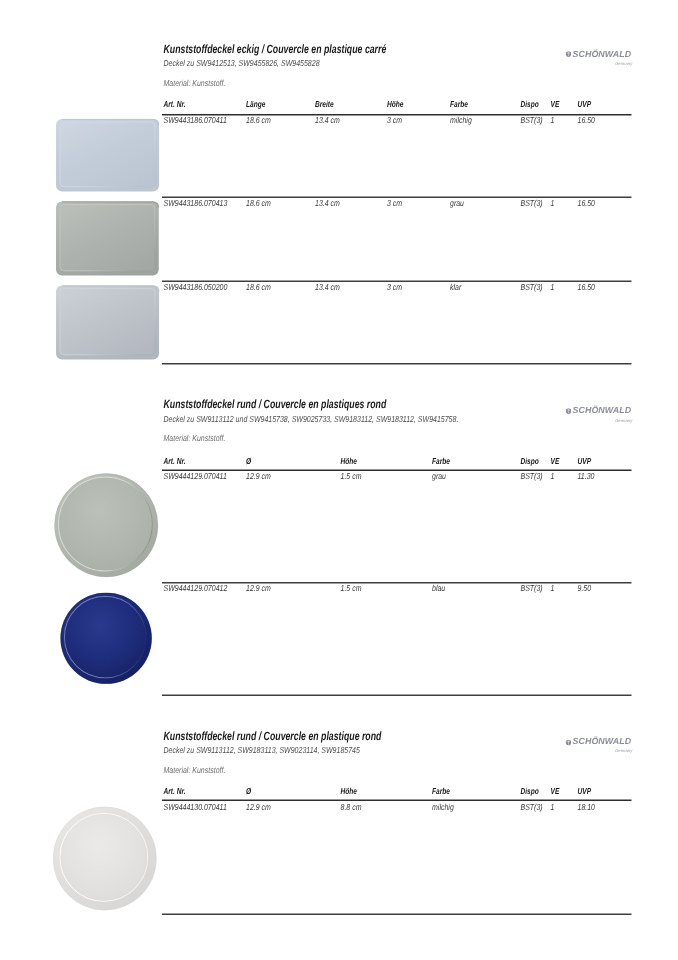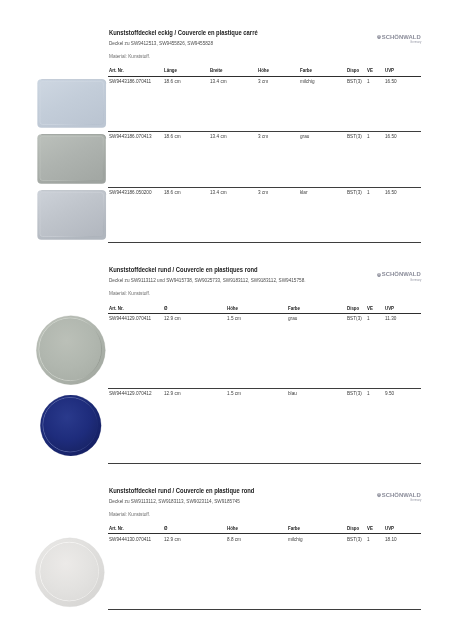--- a/index.html
+++ b/index.html
@@ -1,19 +1,19 @@
 <!DOCTYPE html>
 <html><head>
 <meta charset="utf-8">
 <style>
 html,body{margin:0;padding:0;background:#ffffff;}
 body{width:452px;height:640px;overflow:hidden;
  font-family:"Liberation Sans",sans-serif;background:#fff;}
 .page{position:relative;width:452px;height:640px;background:#fff;overflow:hidden;}
-.sec{position:absolute;left:0;top:0;width:452px;height:640px;pointer-events:none;}
+.sec{position:absolute;left:0;top:0;width:452px;height:640px;pointer-events:none;font-style:italic;}
 .sec > *{pointer-events:auto;}
 .sec-title{position:absolute;left:108.6px;font-size:8.0px;line-height:8px;font-weight:bold;
  color:#1b1b1b;white-space:nowrap;transform:scaleX(0.73);transform-origin:left top;}
 .sec-sub{position:absolute;left:109.2px;font-size:5.8px;line-height:6px;color:#4d4d4d;white-space:nowrap;
  transform:scaleX(0.805);transform-origin:left top;}
 .sec-mat{position:absolute;left:109.2px;font-size:5.8px;line-height:6px;color:#6d6d6d;white-space:nowrap;
  transform:scaleX(0.805);transform-origin:left top;}
 .logo{position:absolute;white-space:nowrap;width:45px;height:11px;}
 .logo-name{position:absolute;left:4.4px;top:0px;font-size:5.9px;line-height:6px;font-weight:bold;color:#8b8d9a;letter-spacing:0.05px;}
 .logo-tag{position:absolute;left:32.8px;top:7.7px;font-size:2.7px;line-height:3px;color:#9698a5;letter-spacing:0.05px;}

